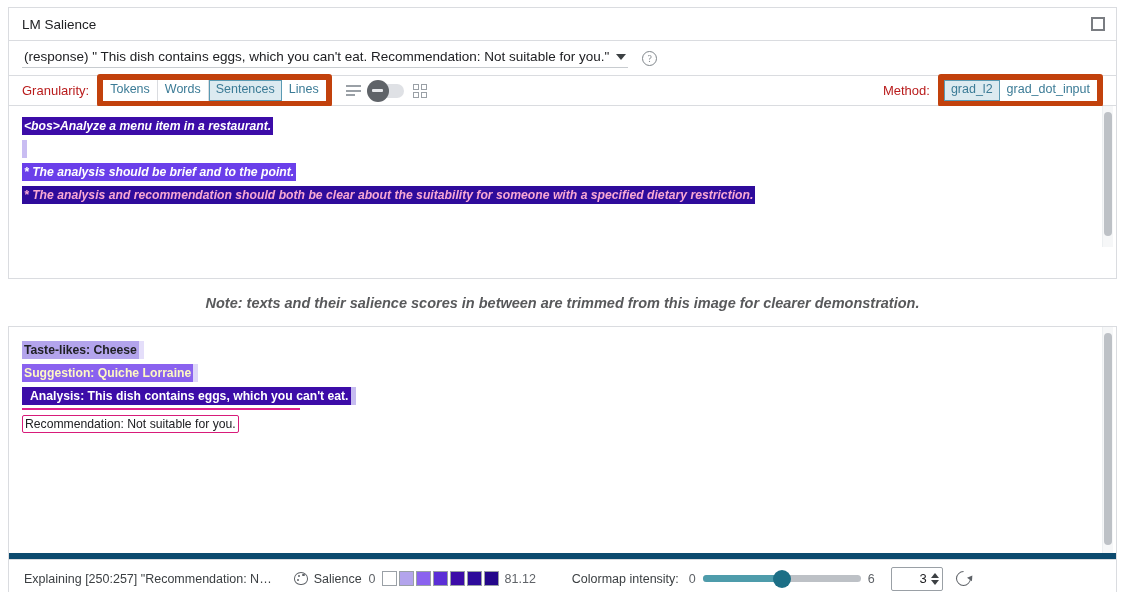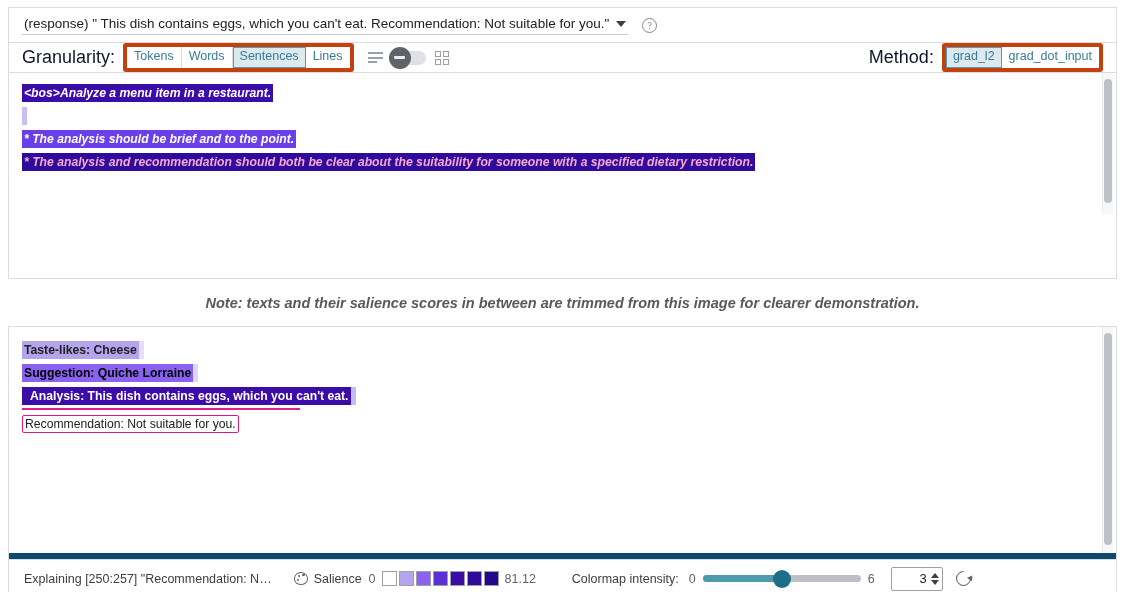--- a/index.html
+++ b/index.html
@@ -102,28 +102,28 @@
   
   .controlbar {
     height: 30px;
     border-bottom: 1px solid #dadce0;
     display: flex;
     align-items: center;
     padding: 0 13px;
     box-sizing: border-box;
   }
   .ctl-label {
-    font-size: 18px;
-    color: #0f172a;
+    font-size: 13px;
+    color: #b91c1c;
     margin-right: 8px;
     white-space: nowrap;
   }
   .seg-group {
     display: inline-flex;
-    border: 4px solid #c2410c;
+    border: 6px solid #c2410c;
     border-radius: 3px;
     overflow: hidden;
     height: 21px;
   }
   .seg {
     padding: 0 7px;
     font-size: 12.5px;
     line-height: 19px;
     color: #3b7b96;
     background: #fff;
@@ -366,20 +366,29 @@
     border-right: 3px solid transparent;
     border-bottom: 5px solid #5f6368;
     transform: rotate(-10deg);
   }
 </style>
 </head>
 <body>
 
 <div class="module" id="mod-top" style="top:7px; height:272px;">
 
+  <div class="titlebar">
+    <div class="title-text">LM Salience</div>
+    <div class="expand-icon">
+      <i class="tl"></i>
+        <i class="tr"></i>
+        <i class="bl"></i>
+        <i class="br"></i>
+    </div>
+  </div>
 
   <div class="selectorbar">
     <div class="select-wrap">
       <span class="select-label">(response) " This dish contains eggs, which you can't eat. Recommendation: Not suitable for you."</span>
       <span class="caret"></span>
     </div>
     <div class="help-icon">?</div>
   </div>
 
   <div class="controlbar">
@@ -428,21 +437,21 @@
     <div class="vscroll" style="top:6px; height:124px;"></div>
   </div>
 </div>
 
 <div class="note" style="top:295px;">Note: texts and their salience scores in between are trimmed from this image for clearer demonstration.</div>
 
 <div class="module" id="mod-bottom" style="top:326px; height:266px;">
   <div class="textpanel" style="height:226px;">
     <div class="panel-inner" id="response-rows" style="padding-top:9px;">
         <div class="srow"><span class="sspan" style="background: rgb(179, 164, 236); color: rgb(32, 33, 36);">Taste-likes: Cheese</span><span class="sspan nl" style="background: rgb(228, 222, 250);">&nbsp;</span></div>
-        <div class="srow"><span class="sspan" style="background: rgb(138, 98, 239); color: #000000;">Suggestion: Quiche Lorraine</span><span class="sspan nl" style="background: rgb(222, 215, 249);">&nbsp;</span></div>
+        <div class="srow"><span class="sspan" style="background: rgb(138, 98, 239); color: #fef9c3;">Suggestion: Quiche Lorraine</span><span class="sspan nl" style="background: rgb(222, 215, 249);">&nbsp;</span></div>
         <div class="srow"><span class="sspan" style="background: rgb(60, 12, 168); color: rgb(255, 255, 255); padding-left: 8px;">Analysis: This dish contains eggs, which you can't eat.</span><span class="sspan nl" style="background: rgb(198, 188, 240);">&nbsp;</span></div>
         <div class="underline-pink" style="width: 278px;"></div>
         <div class="srow"><span class="sspan sel" style="background: rgb(255, 255, 255); color: rgb(32, 33, 36);">Recommendation: Not suitable for you.</span></div>
       </div>
     <div class="vtrack"></div>
     <div class="vscroll" style="top:6px; height:212px;"></div>
   </div>
 
   <div class="footer">
     <span class="foot-text">Explaining [250:257] "Recommendation: N…</span>

